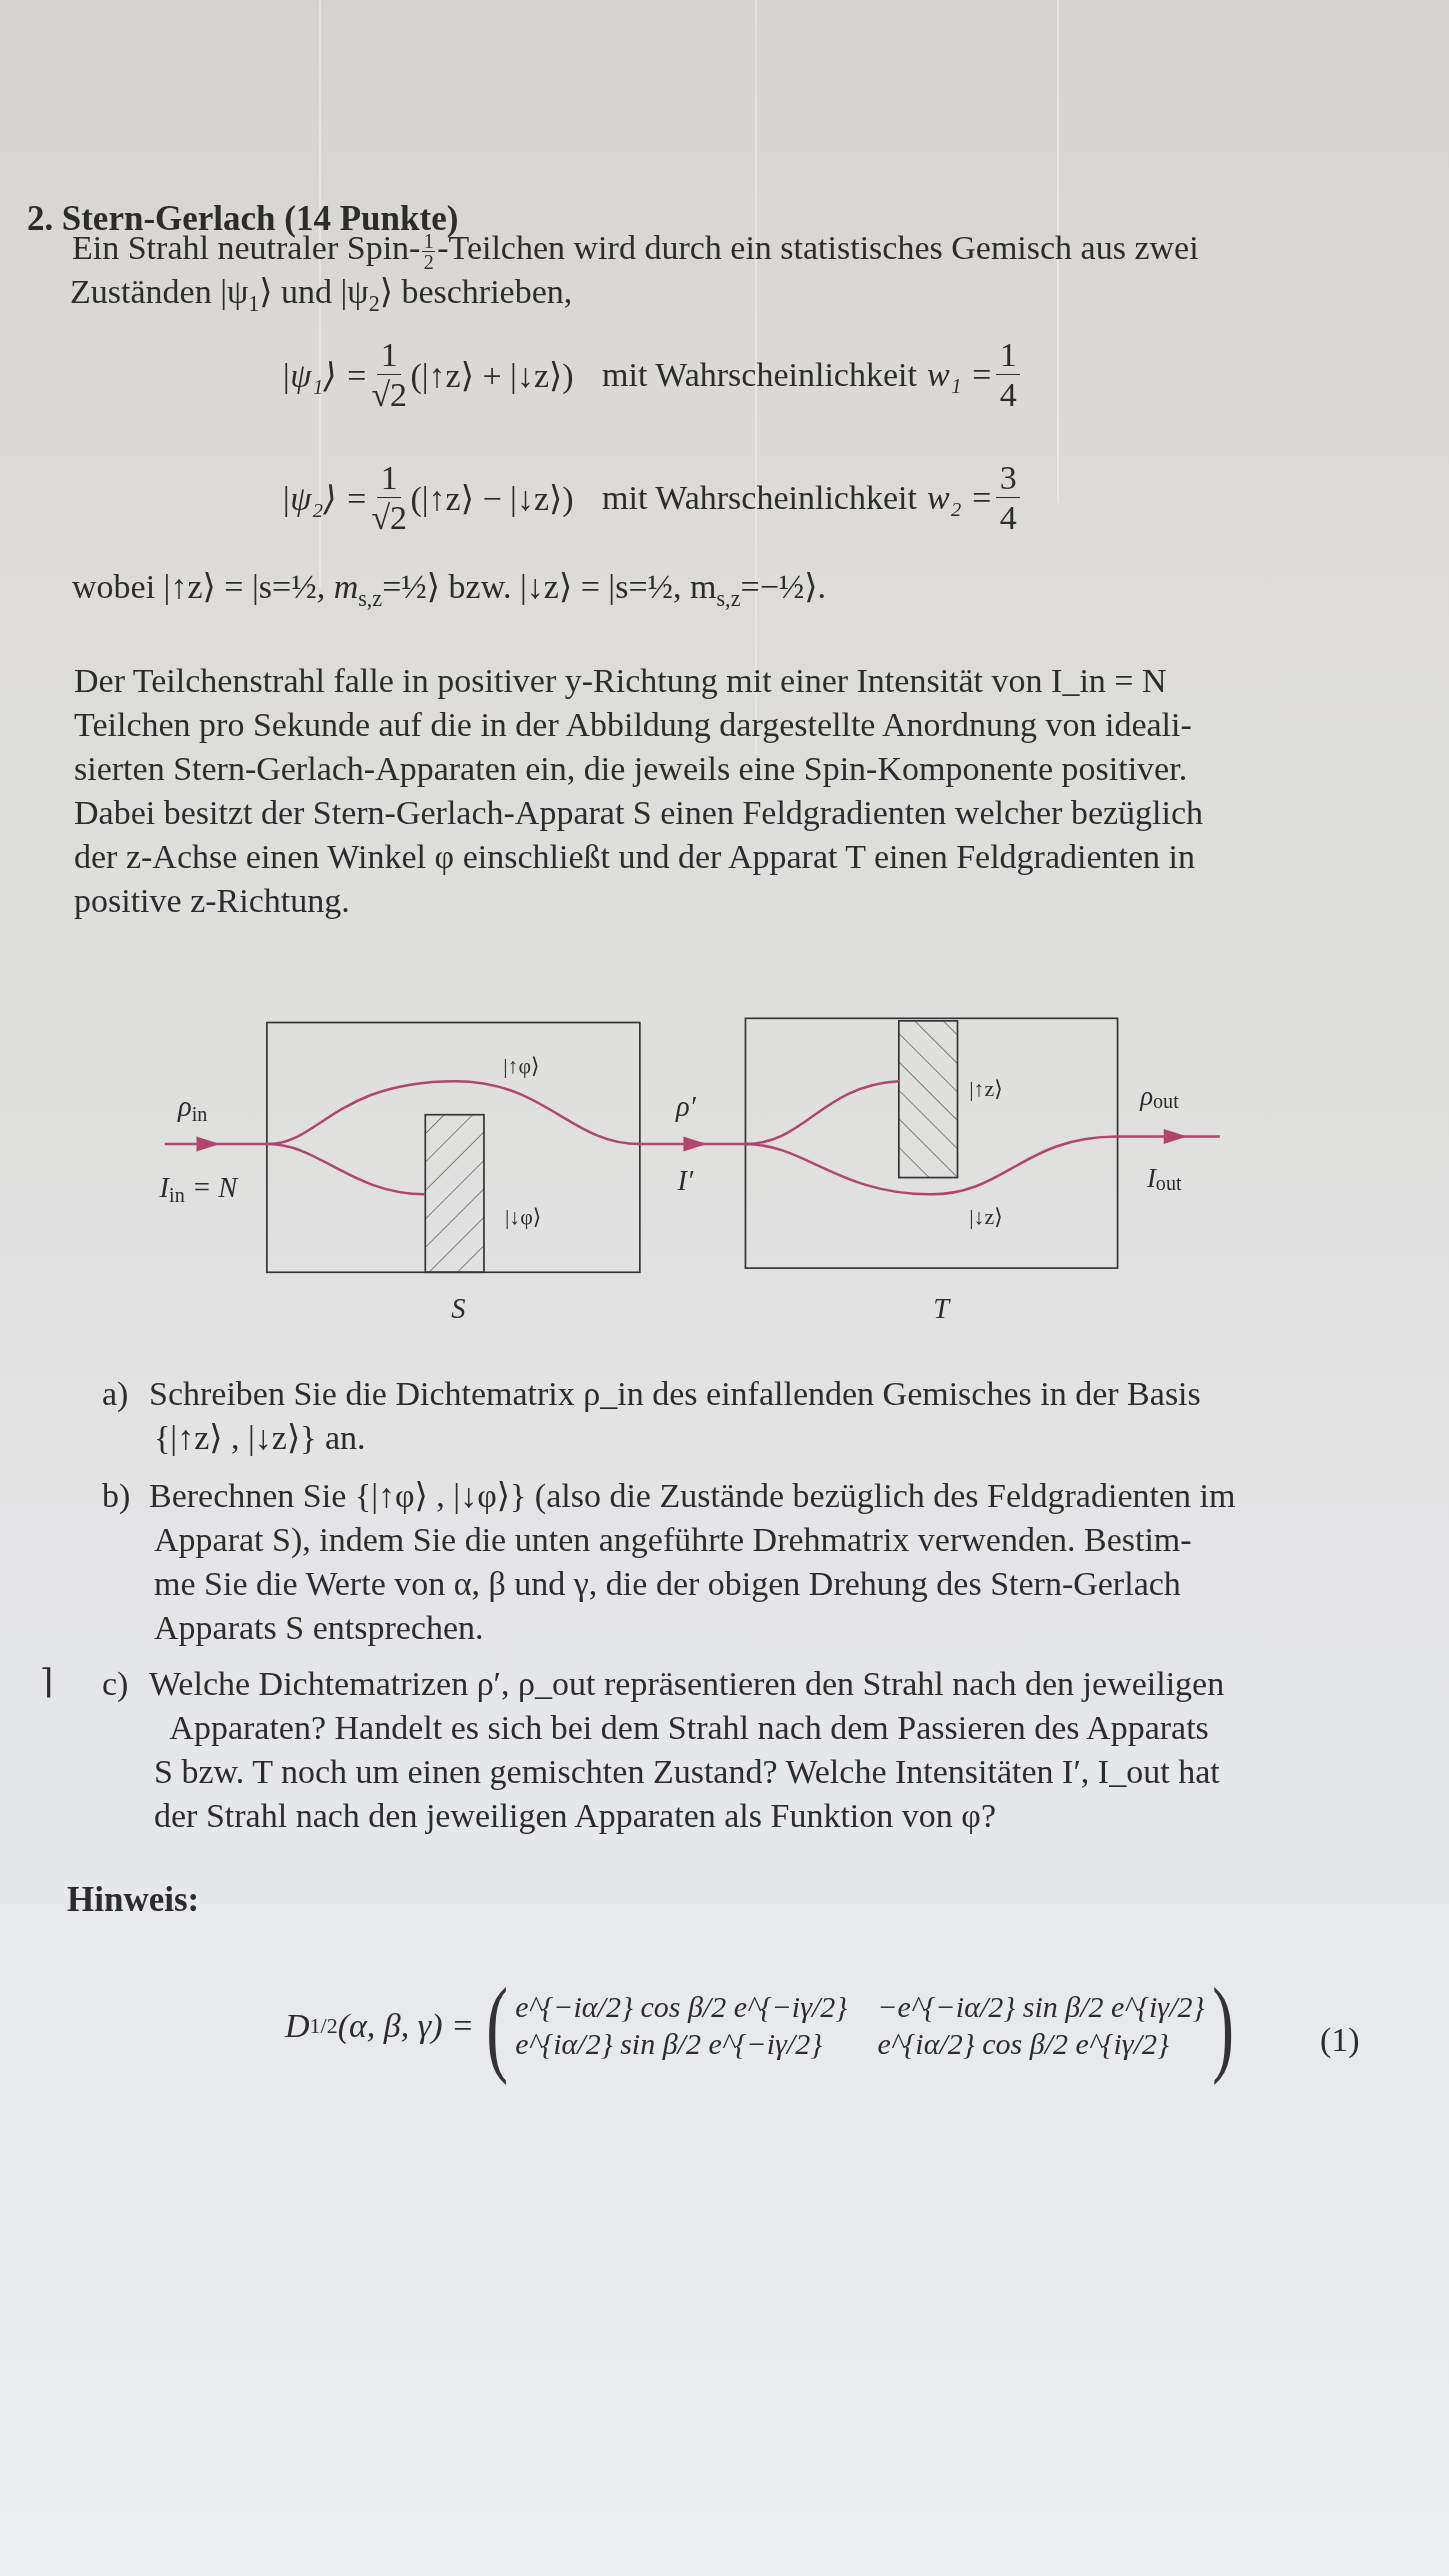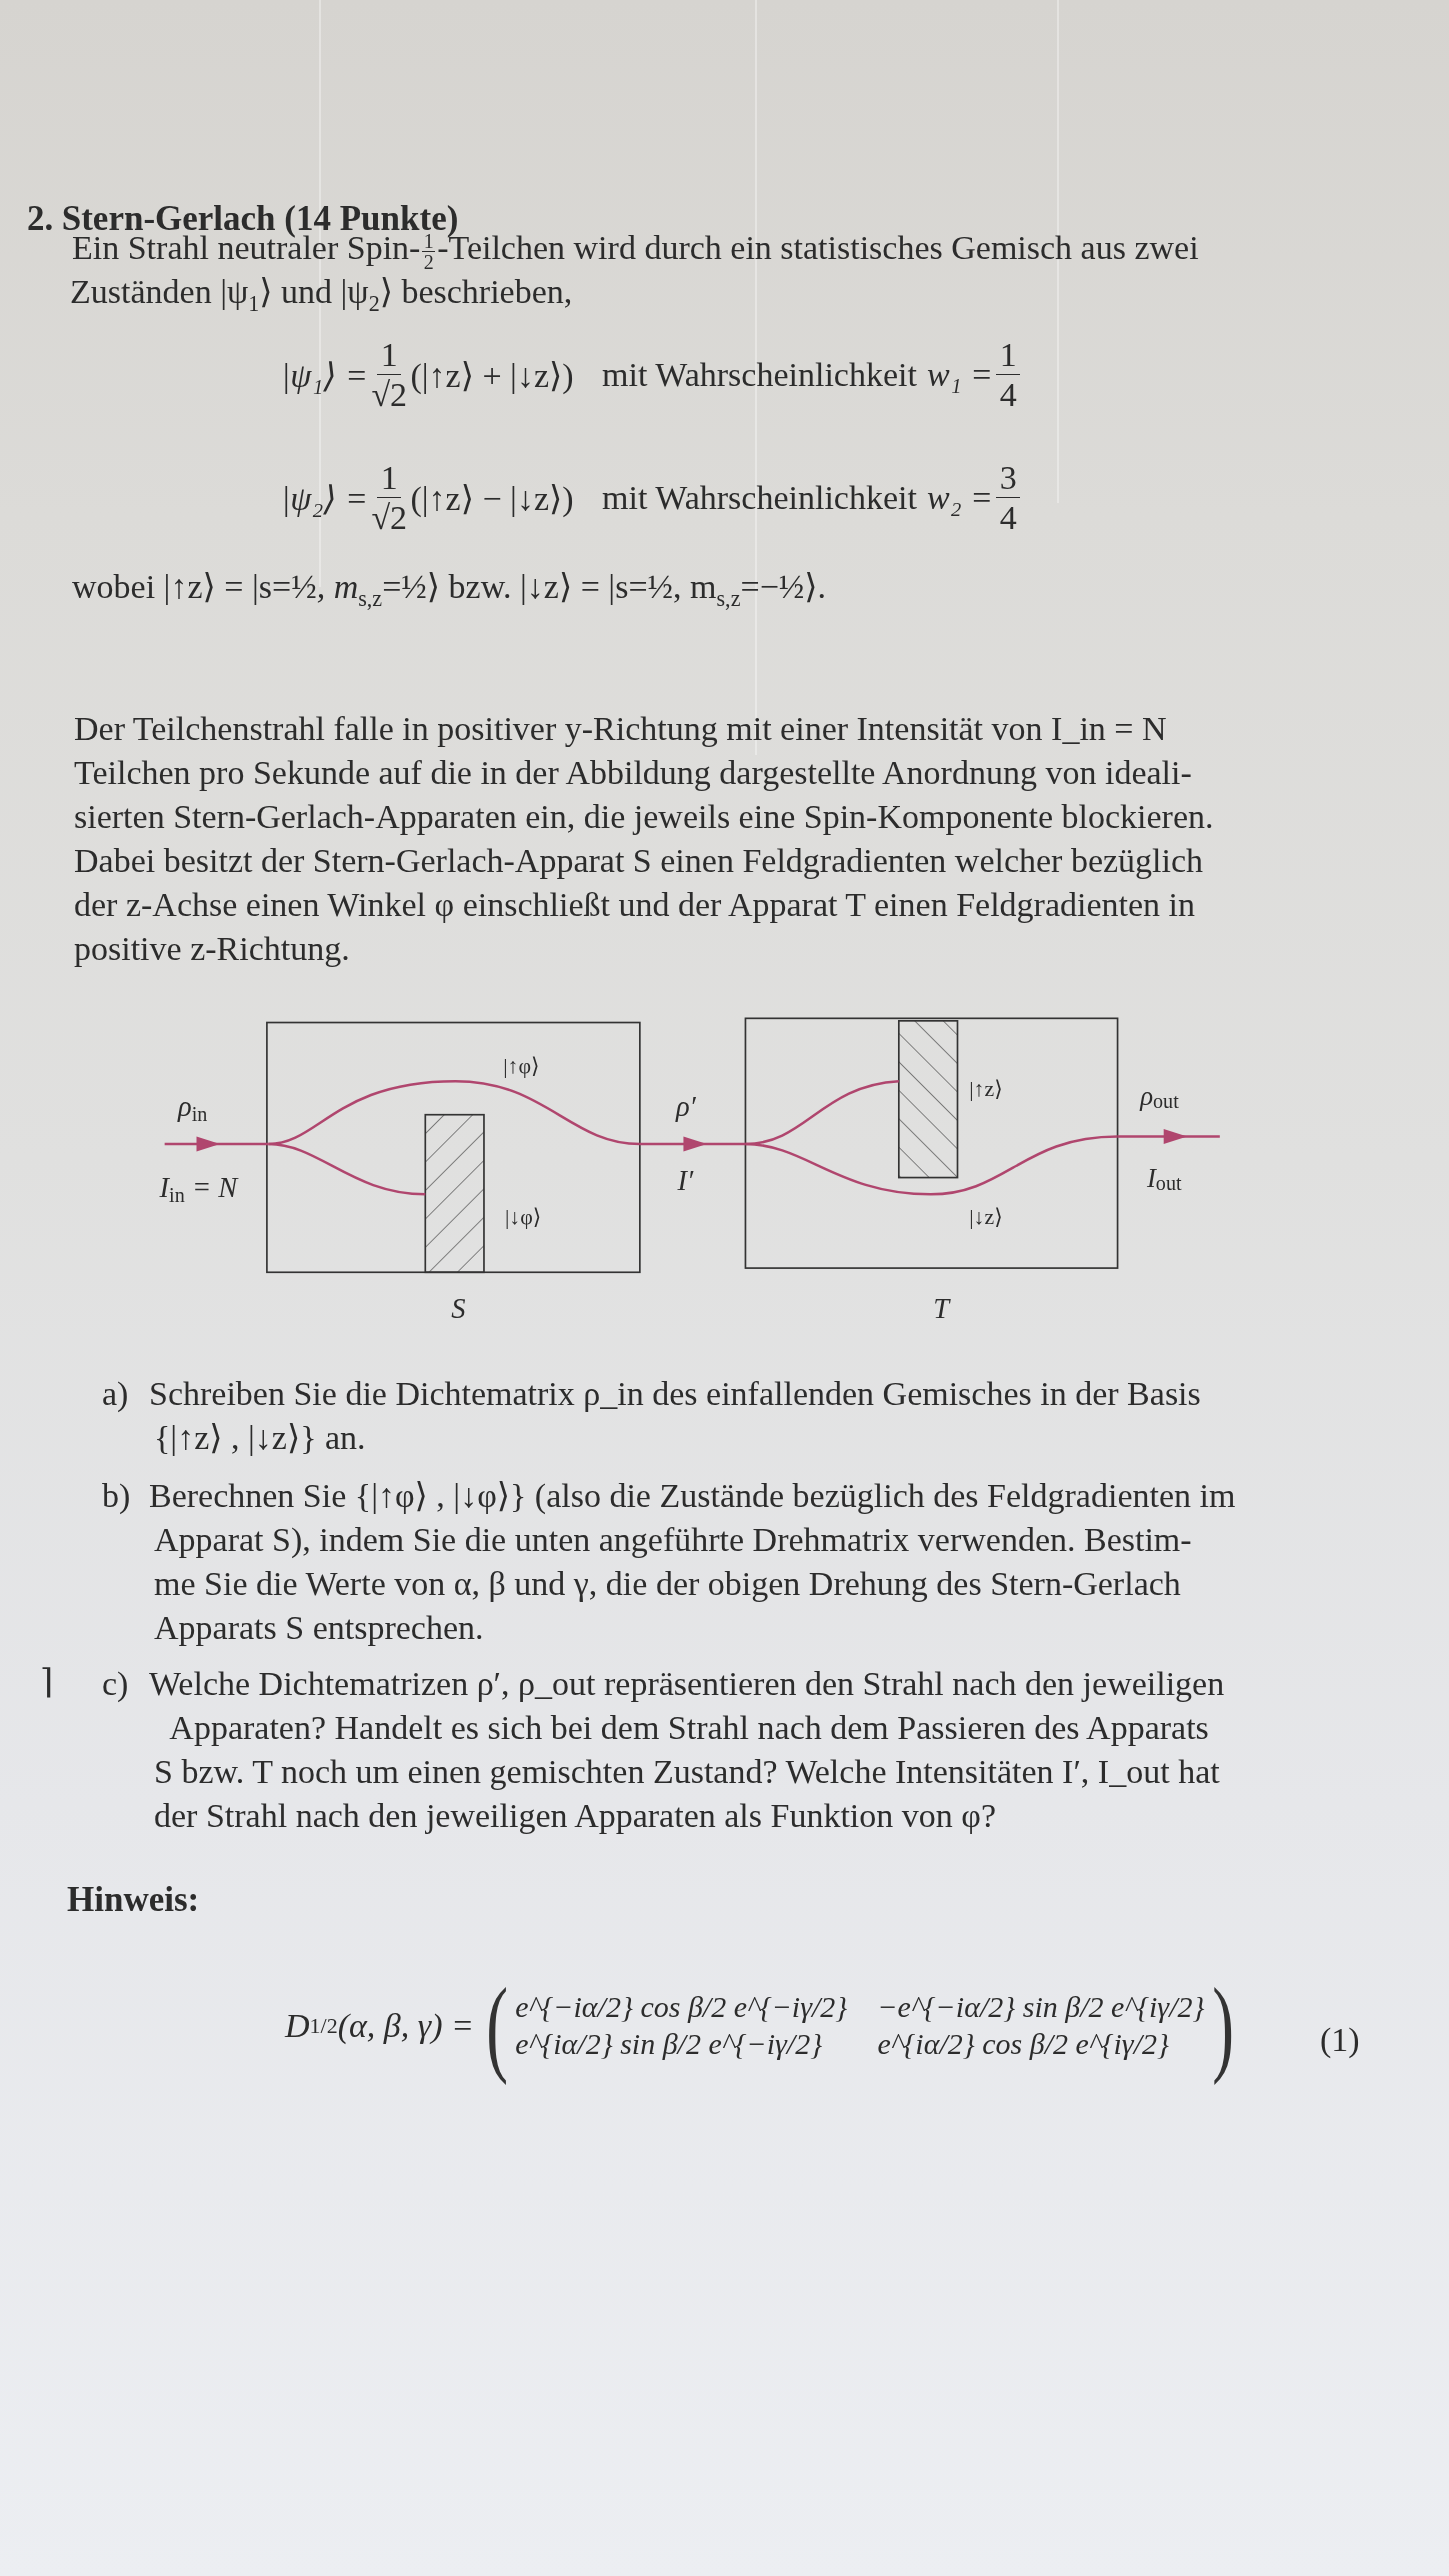--- a/index.html
+++ b/index.html
@@ -75,24 +75,24 @@
   <span class="frac">
       <span class="num">3</span>
       <span>4</span>
     </span>
 </div>
 
 <div class="abs txt" style="left:72px;top:565px;">
   <span>wobei |↑z⟩ = |s=</span><span>½</span><span class="m">, m</span><sub>s,z</sub><span>=½⟩ bzw. |↓z⟩ = |s=½, m</span><sub>s,z</sub><span>=−½⟩.</span>
 </div>
 
-<div class="abs para" style="left:74px;top:659px;margin-top:48px;">
+<div class="abs para" style="left:74px;top:659px;">
   <div>Der Teilchenstrahl falle in positiver y-Richtung mit einer Intensität von I_in = N</div>
   <div>Teilchen pro Sekunde auf die in der Abbildung dargestellte Anordnung von ideali-</div>
-  <div>sierten Stern-Gerlach-Apparaten ein, die jeweils eine Spin-Komponente blockieren.</div>
+  <div>sierten Stern-Gerlach-Apparaten ein, die jeweils eine Spin-Komponente positiver.</div>
   <div>Dabei besitzt der Stern-Gerlach-Apparat S einen Feldgradienten welcher bezüglich</div>
   <div>der z-Achse einen Winkel φ einschließt und der Apparat T einen Feldgradienten in</div>
   <div>positive z-Richtung.</div>
 </div>
 
 <svg class="abs" style="left:0;top:989px;" width="1449" height="352" viewBox="0 0 1728 420">
   <defs>
     <pattern id="hatchS" width="24" height="24" patternUnits="userSpaceOnUse" patternTransform="rotate(45)">
       <line x1="0" y1="0" x2="0" y2="24" stroke="#444" stroke-width="1.5"></line>
     </pattern>

